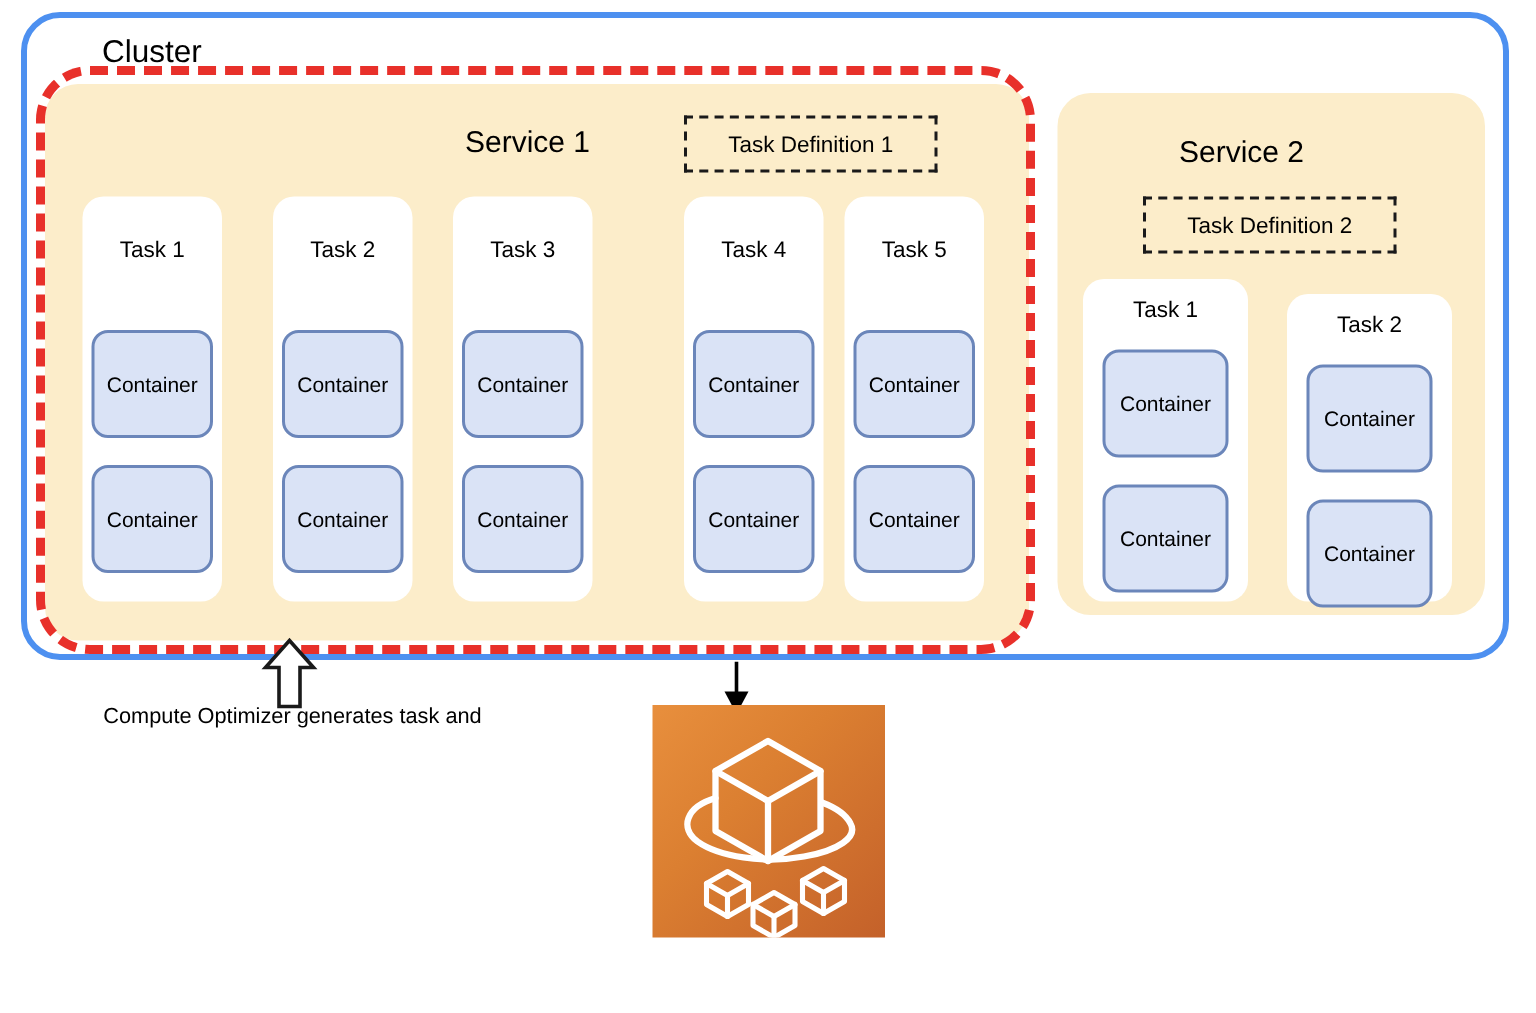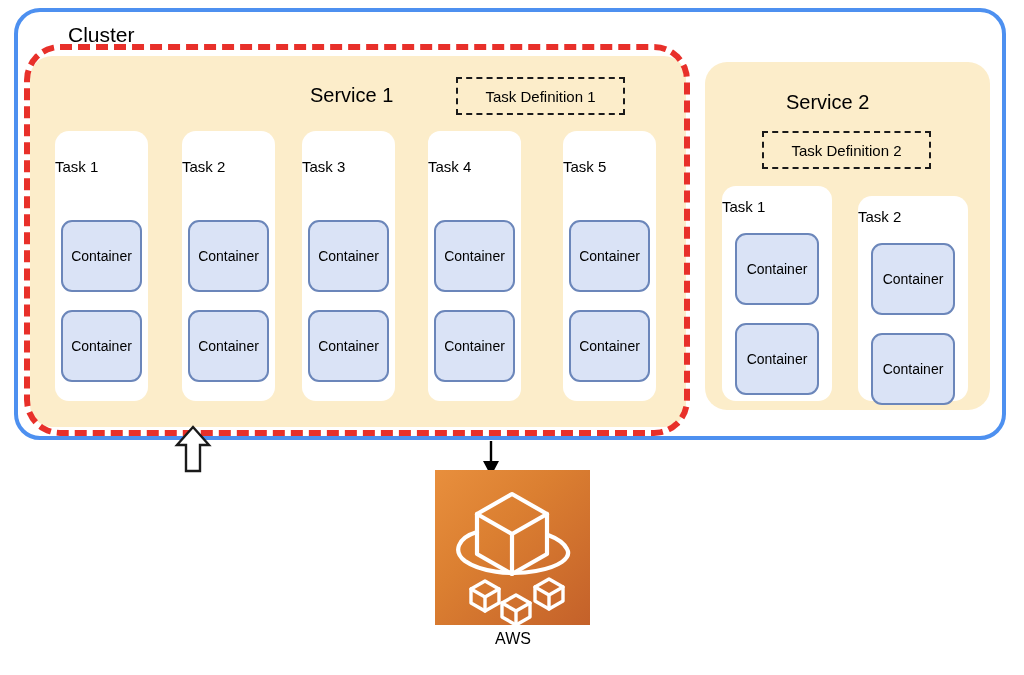--- a/index.html
+++ b/index.html
@@ -95,32 +95,33 @@
   .task-card {
     position: absolute;
     background: #ffffff;
     border-radius: 14px;
     box-sizing: border-box;
   }
   .task-label {
     position: absolute;
     left: 0;
     right: 0;
+    text-align: center;
     font-size: 15px;
     line-height: 18px;
     white-space: nowrap;
   }
 
   
   .s1-task  { top: 131px; width: 93px; height: 270px; }
   .s1-task .task-label { top: 27px; }
   #s1-task-1 { left: 55px; }
   #s1-task-2 { left: 182px; }
   #s1-task-3 { left: 302px; }
-  #s1-task-4 { left: 428px; border-radius: 12px; }
+  #s1-task-4 { left: 456px; }
   #s1-task-5 { left: 563px; }
 
   
   #s2-task-1 { left: 722px; top: 186px; width: 110px; height: 215px; }
   #s2-task-1 .task-label { top: 12px; }
   #s2-task-2 { left: 858px; top: 196px; width: 110px; height: 205px; }
   #s2-task-2 .task-label { top: 12px; }
 
   
   .container-box {
@@ -262,20 +263,21 @@
 </div>
 
 <div id="service-1-highlight"></div>
 
 <div id="annotation-arrow">
   <svg width="38" height="48" viewBox="0 0 38 48">
     <polygon points="19,2 35,20 26,20 26,46 12,46 12,20 3,20" fill="#ffffff" stroke="#1a1a1a" stroke-width="2.4" stroke-linejoin="miter"></polygon>
   </svg>
 </div>
 <div id="annotation-text">
+  <div>Compute Optimizer generates task and</div>
 </div>
 
 <div id="fargate-arrow">
   <svg width="26" height="36" viewBox="0 0 26 36">
     <line x1="13" y1="0" x2="13" y2="25" stroke="#000000" stroke-width="2.4"></line>
     <polygon points="13,35 5,20 21,20" fill="#000000"></polygon>
   </svg>
 </div>
 
 <div id="fargate-icon">
@@ -299,14 +301,13 @@
       <line x1="114" y1="125" x2="114" y2="139"></line>
 
       <polygon points="81,125 95,133 95,147 81,155 67,147 67,133"></polygon>
       <polyline points="67,133 81,141 95,133"></polyline>
       <line x1="81" y1="141" x2="81" y2="155"></line>
     </g>
   </svg>
 </div>
 
 <div id="fargate-label">
-  <div>AWS</div>
 </div>
 
 </body></html>

